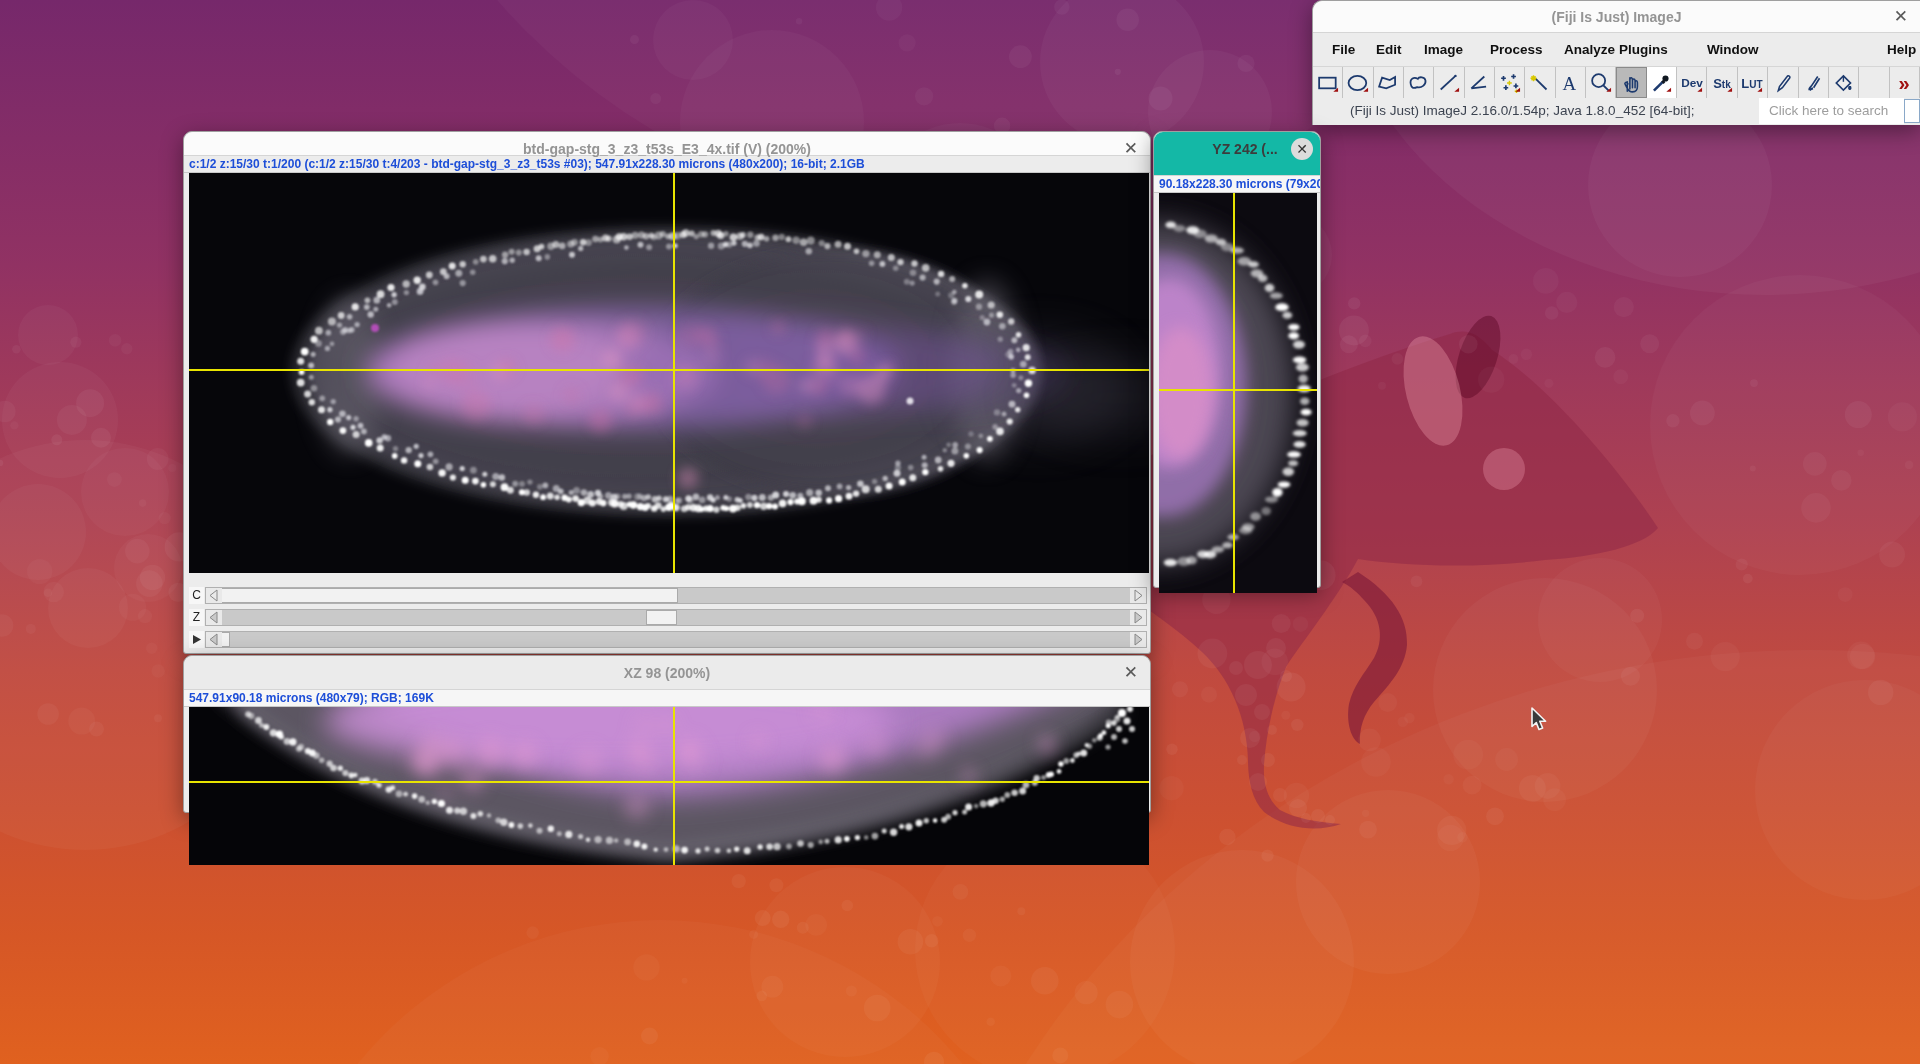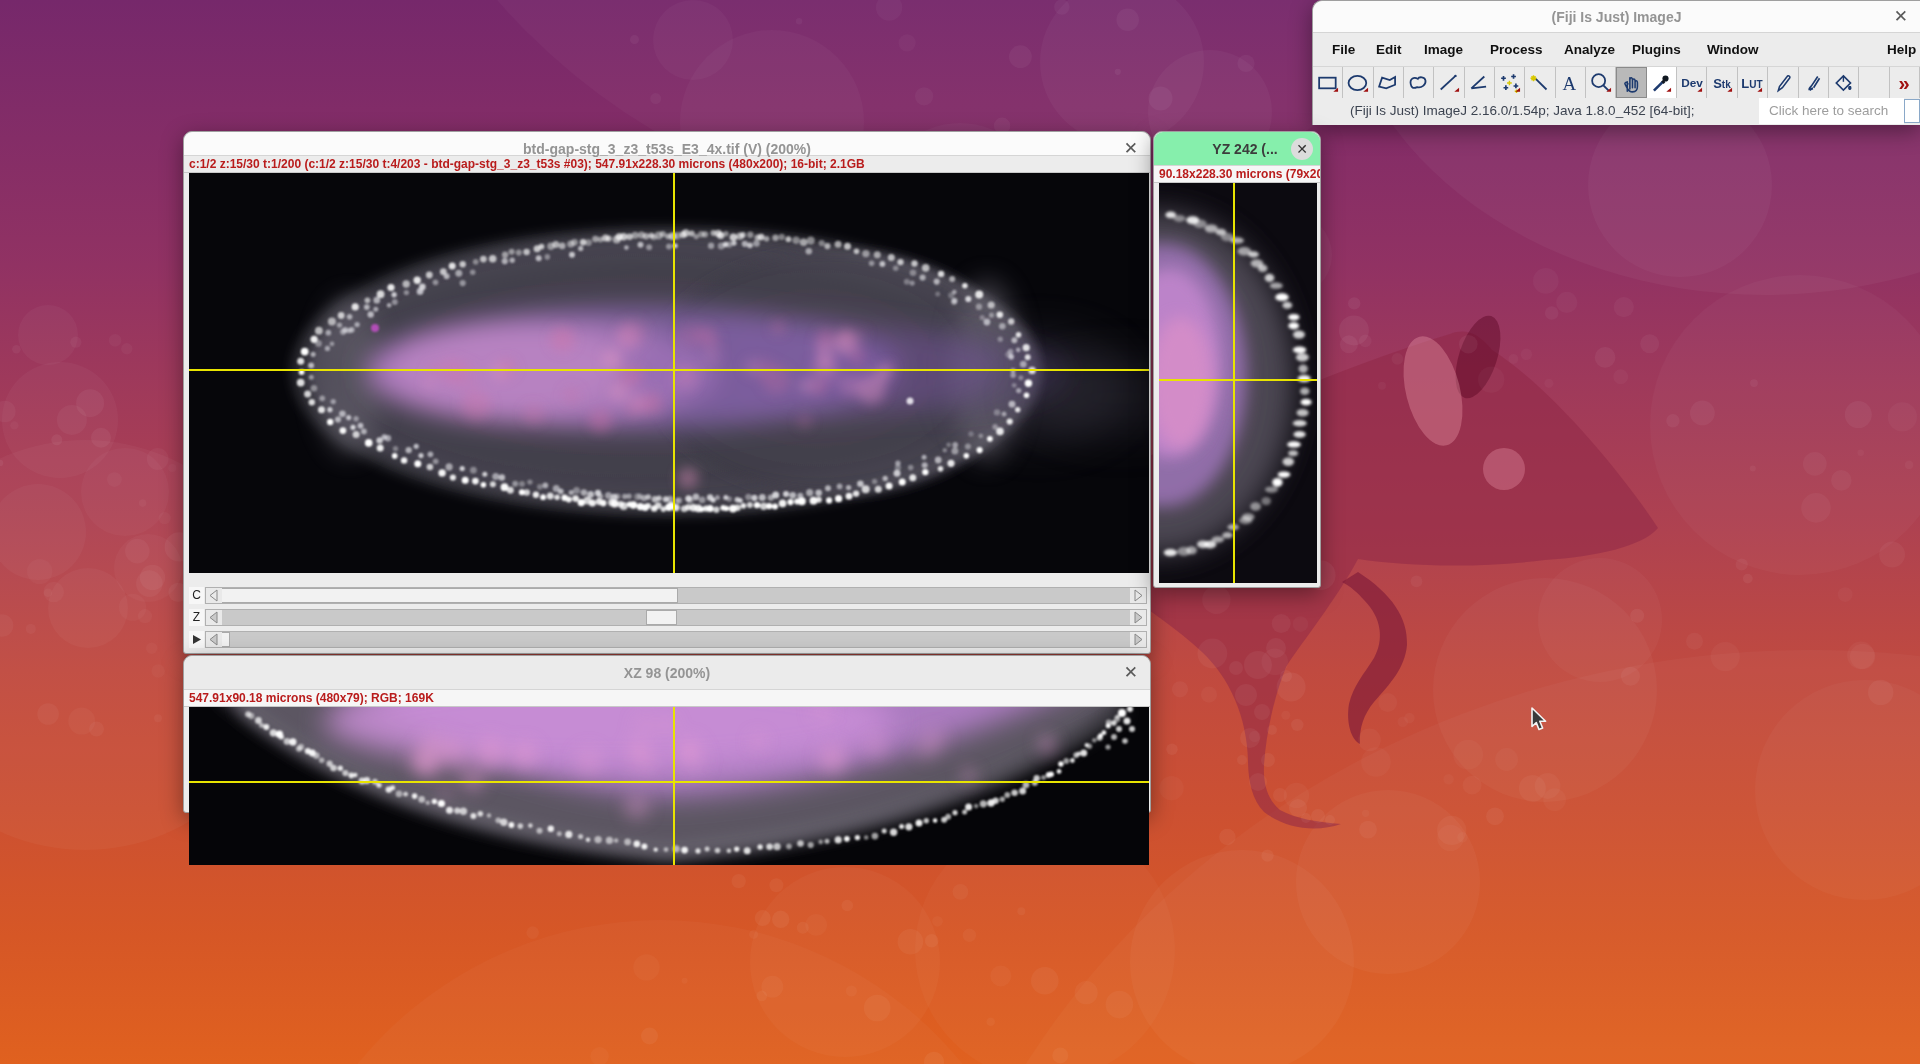--- a/index.html
+++ b/index.html
@@ -1,21 +1,21 @@
 <!DOCTYPE html>
 <html><head><meta charset="utf-8">
 <style>
 * { margin:0; padding:0; box-sizing:border-box; }
 html,body { width:1920px; height:1064px; overflow:hidden; }
 body { font-family:"Liberation Sans",sans-serif; position:relative; background:#b2434f; }
 .win { position:absolute; background:#ececec; box-shadow:0 6px 22px rgba(0,0,0,0.4); border:1px solid #9f9f9f; }
 .tbar { position:relative; background:#fbfbfb; border-bottom:1px solid #d5d5d5; text-align:center;
         font-weight:bold; color:#949494; font-size:14px; }
 .tbar .x { position:absolute; color:#5a5a5a; font-weight:normal; font-size:17px; }
-.ibar { background:#ececec; font-weight:bold; color:#b91c1c; font-size:12px; padding-left:5px;
+.ibar { background:#ececec; font-weight:bold; color:#1d4ed8; font-size:12px; padding-left:5px;
         border-bottom:1px solid #c8c8c8; white-space:nowrap; overflow:hidden; }
 .canv { position:relative; background:#000; }
 
 .srow { position:absolute; height:17px; }
 .slab { position:absolute; left:5px; top:0; width:15px; height:17px; background:#f7f7f7;
         font-size:12px; color:#222; text-align:center; line-height:17px; }
 .strack { position:absolute; left:21px; right:3px; top:0; height:17px; background:#c9c9c9;
           border:1px solid #b0b0b0; }
 .sarrow { position:absolute; top:0; width:16px; height:15px; background:#e9e9e9; }
 .sarrow svg { display:block; }
@@ -262,21 +262,21 @@
 
 <div class="win" id="ijwin" style="left:1312px; top:0; width:608px; height:125px; border-radius:10px 0 0 0; border-right:none;">
   <div class="tbar" style="height:32px; line-height:32px; border-radius:10px 0 0 0;">(Fiji Is Just) ImageJ
     <span class="x" style="right:12px; top:0;">✕</span></div>
   <div style="position:absolute; left:0; top:33px; width:100%; height:32px; background:#ececec;margin-left:10px;">
       <span class="mi" style="left:9px">File</span>
       <span class="mi" style="left:53px">Edit</span>
       <span class="mi" style="left:101px">Image</span>
       <span class="mi" style="left:167px">Process</span>
       <span class="mi" style="left:241px">Analyze</span>
-      <span class="mi" style="left:309px">Plugins</span>
+      <span class="mi" style="left:296px">Plugins</span>
       <span class="mi" style="left:384px">Window</span>
       <span class="mi" style="left:564px">Help</span>
     </div>
   <div id="ijtools">
       <div class="tbtn">
         <svg width="26" height="26" viewBox="0 0 22 22">
           <rect x="3.5" y="6.5" width="14" height="9" fill="none" stroke="#1d3a6e" stroke-width="1.5"></rect>
           <path d="M15.5 18.5 L19.5 18.5 L19.5 15 Z" fill="#a01010"></path>
         </svg>
       </div>
@@ -922,21 +922,21 @@
       <div class="sarrow" style="right:0;">
           <svg width="16" height="15">
             <path d="M5 2 L12 7.5 L5 13 Z" fill="#c9c9c9" stroke="#888"></path>
           </svg>
         </div>
     </div>
   </div>
 </div>
 
 <div class="win" id="yzwin" style="left:1153px; top:131px; width:168px; height:457px; border-radius:9px 9px 3px 3px;">
-  <div class="tbar" style="height:34px; line-height:34px; background:#86efac; color:#3c3c3c; border-radius:9px 9px 0 0;padding-left:16px;">YZ 242 (...
+  <div class="tbar" style="height:44px; line-height:34px; background:#14b8a6; color:#3c3c3c; border-radius:9px 9px 0 0;padding-left:16px;">YZ 242 (...
     <span class="x" style="right:7px; top:6px; width:22px; height:22px; line-height:22px; background:#dcdcdc; border-radius:50%; font-size:14px; color:#333;">✕</span></div>
   <div class="ibar" style="height:17px; line-height:16px; background:#f6f6f6;">90.18x228.30 microns (79x20</div>
   <div class="canv" style="margin-left:5px; width:158px; height:400px;"><svg width="158" height="400" viewBox="0 0 158 400">
         <defs>
 <filter id="yb8" x="-50%" y="-50%" width="200%" height="200%">
             <feGaussianBlur stdDeviation="8"></feGaussianBlur>
           </filter>
 <filter id="yb14" x="-50%" y="-50%" width="200%" height="200%">
             <feGaussianBlur stdDeviation="14"></feGaussianBlur>
           </filter>

